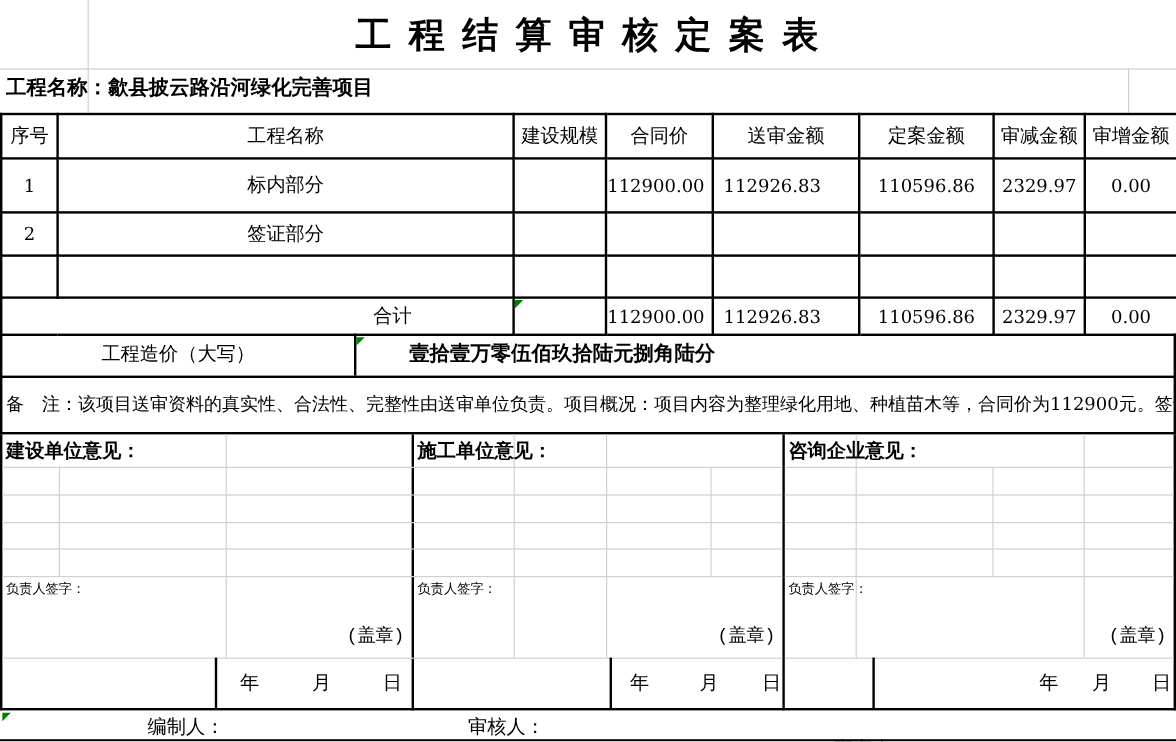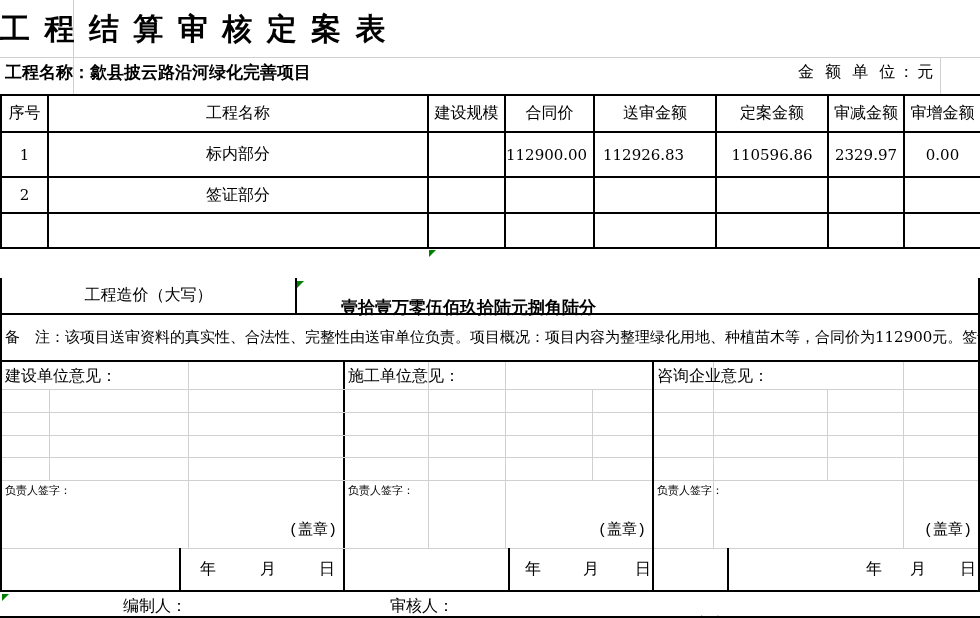--- a/index.html
+++ b/index.html
@@ -4,55 +4,54 @@
 <style>
   html,body{margin:0;padding:0;background:#eee;}
   #page{
     position:relative;width:980px;height:618px;background:#fff;
     font-family:"DejaVu Serif","Liberation Serif",serif;color:#000;overflow:hidden;
   }
   .abs{position:absolute;}
   .gl{position:absolute;background:#d0d0d0;}
   .blk{position:absolute;background:#000;}
   .tri{position:absolute;width:0;height:0;border-top:7px solid #008000;border-right:7px solid transparent;}
-  #title{top:9px;left:0;width:980px;text-align:left;font-size:30px;font-weight:bold;letter-spacing:2px;white-space:nowrap;}
+  #title{top:9px;left:0;width:980px;text-align:center;font-size:30px;font-weight:bold;letter-spacing:2px;white-space:nowrap;}
   #projname{left:5px;top:61px;font-size:17px;font-weight:bold;white-space:nowrap;}
   #unitlab{left:798px;top:62px;font-size:16px;letter-spacing:3px;white-space:nowrap;}
   table#maintbl{position:absolute;left:0;top:94px;width:980px;border-collapse:collapse;table-layout:fixed;}
   #maintbl td{border:2px solid #000;padding:0;font-size:15px;text-align:center;vertical-align:middle;overflow:hidden;white-space:nowrap;}
   #maintbl td.hdr{font-size:16px;font-family:Liberation Mono, monospace;}
   #maintbl td.nm{font-size:16px;}
   .num-r{text-align:right !important;padding-right:8px !important;}
   .num-l{text-align:left !important;padding-left:8px !important;}
   #costrow{left:0;top:278px;width:980px;height:37px;box-sizing:border-box;border-left:2px solid #000;border-right:2px solid #000;border-bottom:2px solid #000;}
   #costlabel{left:0;top:0;width:295px;height:35px;box-sizing:border-box;border-right:2px solid #000;text-align:center;line-height:34px;font-size:16px;}
-  #costvalue{left:297px;top:0;height:35px;line-height:34px;padding-left:42px;font-size:17px;font-weight:bold;white-space:nowrap;margin-top:12px;}
+  #costvalue{left:297px;top:0;height:35px;line-height:34px;padding-left:42px;font-size:17px;font-weight:bold;white-space:nowrap;}
   #remarkrow{left:0;top:315px;width:980px;height:47px;box-sizing:border-box;border-left:2px solid #000;border-right:2px solid #000;border-bottom:2px solid #000;}
   #remarktext{left:3px;top:0;width:972px;height:45px;display:flex;align-items:center;font-size:15px;white-space:nowrap;}
   .section{position:absolute;top:362px;height:230px;box-sizing:border-box;border-right:2px solid #000;border-bottom:2px solid #000;}
-  .sec-title{position:absolute;left:3px;top:4px;font-size:16px;white-space:nowrap;}
+  .sec-title{position:absolute;left:3px;top:4px;font-size:16px;white-space:nowrap;font-weight:bold;}
   .sec-signer{position:absolute;left:3px;top:121px;font-size:11px;white-space:nowrap;}
   .sec-seal{position:absolute;right:6px;top:158px;font-size:15px;white-space:nowrap;font-family:Liberation Mono, monospace;}
   .date-ch{position:absolute;top:197px;font-size:16px;}
   #footer{left:0;top:592px;width:980px;height:26px;box-sizing:border-box;border-bottom:2px solid #000;}
   .foot-lab{position:absolute;top:4px;font-size:16px;white-space:nowrap;}
 </style>
 </head>
 <body>
 
 <div id="page">
 
   <div class="gl" style="left:0;top:57px;width:980px;height:1px;"></div>
   <div class="gl" style="left:73px;top:0;width:1px;height:94px;"></div>
   <div class="gl" style="left:940px;top:57px;width:1px;height:37px;"></div>
 
   <div id="title" class="abs">工 程 结 算 审 核 定 案 表</div>
 
   <div id="projname" class="abs">工程名称：歙县披云路沿河绿化完善项目</div>
-  <div id="unitlab" class="abs">金 额 单 位：元</div>
 
   <table id="maintbl">
     <colgroup>
       <col style="width:47px">
         <col style="width:380px">
         <col style="width:77px">
         <col style="width:89px">
       <col style="width:122px">
         <col style="width:112px">
         <col style="width:76px">
@@ -91,20 +90,29 @@
     </tr>
     <tr style="height:35px">
       <td></td>
       <td class="nm"></td>
       <td></td>
       <td class="num-r"></td>
       <td class="num-l"></td>
       <td></td>
       <td></td>
       <td></td>
+    </tr>
+    <tr style="height:31px">
+      <td colspan="2" class="nm" style="padding-left:225px">合计</td>
+      <td></td>
+      <td class="num-r">112900.00</td>
+      <td class="num-l">112926.83</td>
+      <td>110596.86</td>
+      <td>2329.97</td>
+      <td>0.00</td>
     </tr>
   </tbody>
     </table>
 
   <div id="costrow" class="abs">
     <div id="costlabel" class="abs">工程造价（大写）</div>
     <div id="costvalue" class="abs">壹拾壹万零伍佰玖拾陆元捌角陆分</div>
   </div>
 
   <div id="remarkrow" class="abs">

